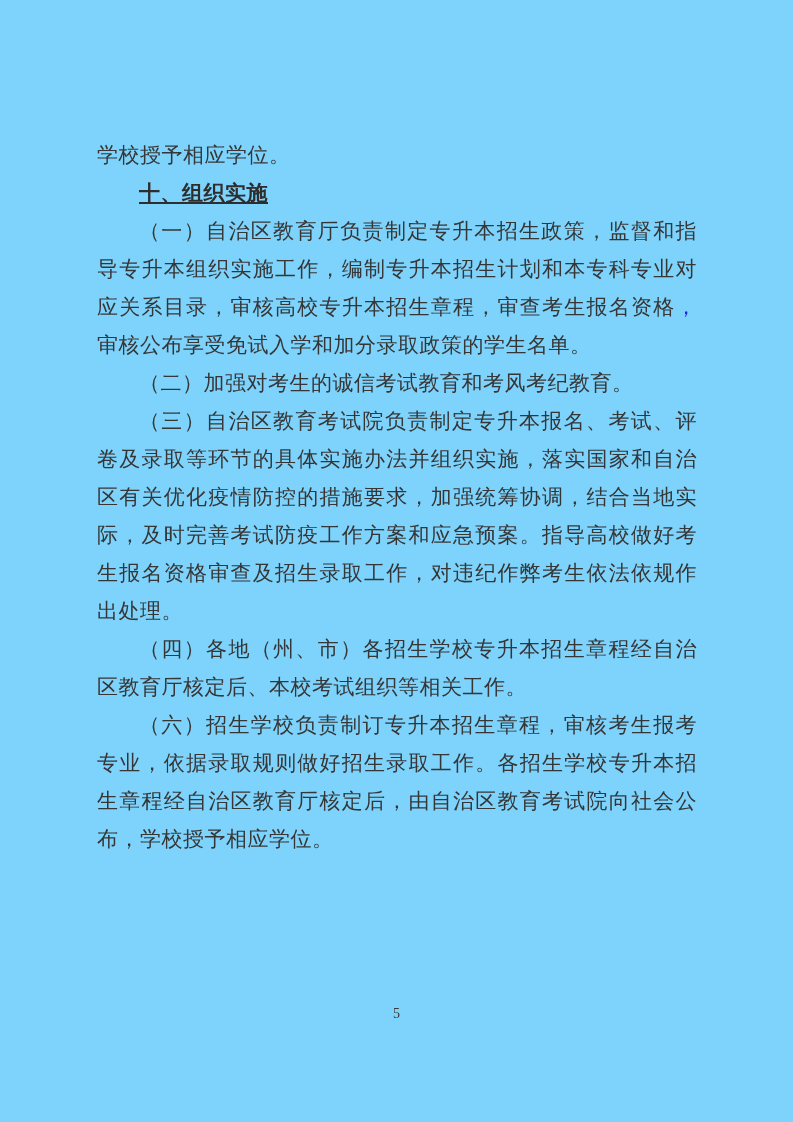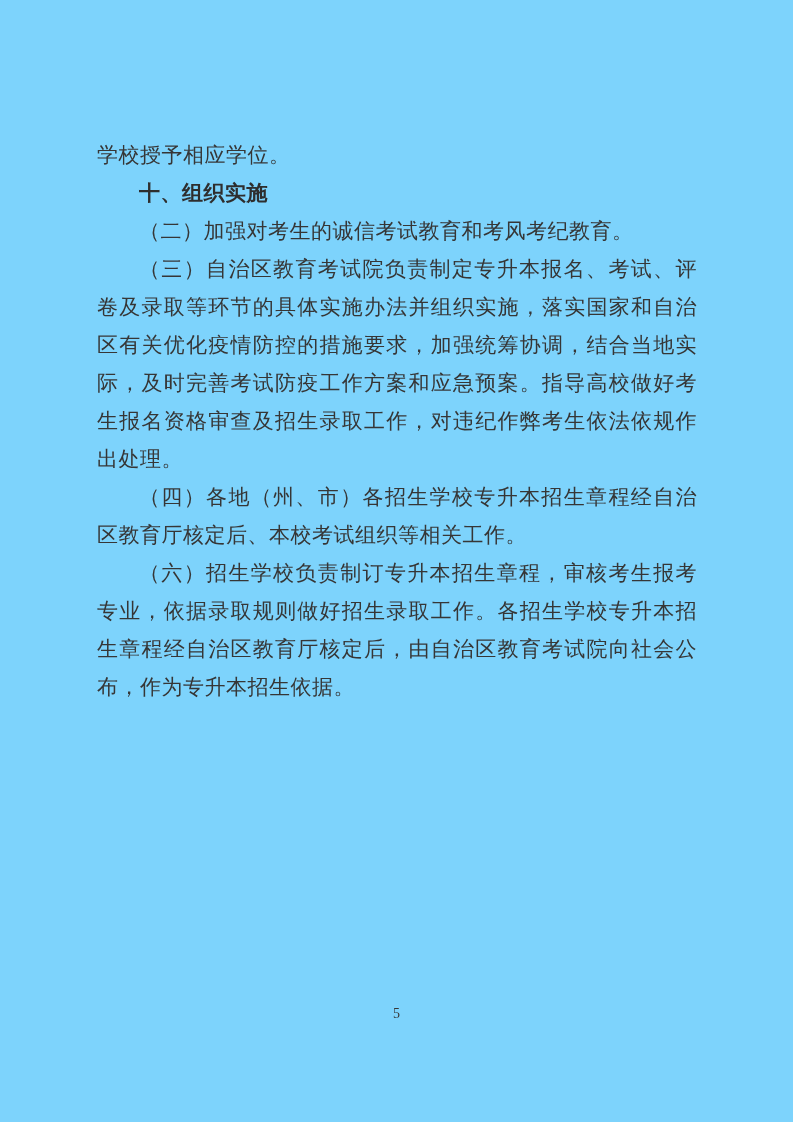--- a/index.html
+++ b/index.html
@@ -31,20 +31,21 @@
     letter-spacing: 0.5px;
     word-break: break-all;
   }
   .no-indent {
     text-indent: 0;
   }
   .heading {
     font-family: "Liberation Sans", "DejaVu Sans", sans-serif;
     font-weight: bold;
     color: #2e2e2e;
+    text-decoration: underline;
   }
   .highlight {
     
   }
   .page-number {
     position: absolute;
     top: 1005px;
     left: 0;
     width: 100%;
     text-align: center;
@@ -57,26 +58,27 @@
 </head>
 <body>
 
 <div class="page">
   <div class="content">
 
     <p class="para no-indent">学校授予相应学位。</p>
 
     <p class="para heading">十、组织实施</p>
 
+    <p class="para"><span>（一）自治区教育厅负责制定专升本招生政策，监督和指导专升本组织实施工作，编制专升本招生计划和本专科专业对应关系目录，审核高校专升本招生章程，审查考生报名资格</span><span class="highlight" style="color: rgb(35, 35, 221);">，</span><span>审核公布享受免试入学和加分录取政策的学生名单。</span></p>
 
     <p class="para">（二）加强对考生的诚信考试教育和考风考纪教育。</p>
 
     <p class="para">（三）自治区教育考试院负责制定专升本报名、考试、评卷及录取等环节的具体实施办法并组织实施，落实国家和自治区有关优化疫情防控的措施要求，加强统筹协调，结合当地实际，及时完善考试防疫工作方案和应急预案。指导高校做好考生报名资格审查及招生录取工作，对违纪作弊考生依法依规作出处理。</p>
 
     <p class="para">（四）各地（州、市）各招生学校专升本招生章程经自治区教育厅核定后、本校考试组织等相关工作。</p>
 
 
-    <p class="para">（六）招生学校负责制订专升本招生章程，审核考生报考专业，依据录取规则做好招生录取工作。各招生学校专升本招生章程经自治区教育厅核定后，由自治区教育考试院向社会公布，作为专升本招生依据。</p>
+    <p class="para">（六）招生学校负责制订专升本招生章程，审核考生报考专业，依据录取规则做好招生录取工作。各招生学校专升本招生章程经自治区教育厅核定后，由自治区教育考试院向社会公布，学校授予相应学位。</p>
 
   </div>
 
   <div class="page-number">5</div>
 </div>
 
 </body></html>

